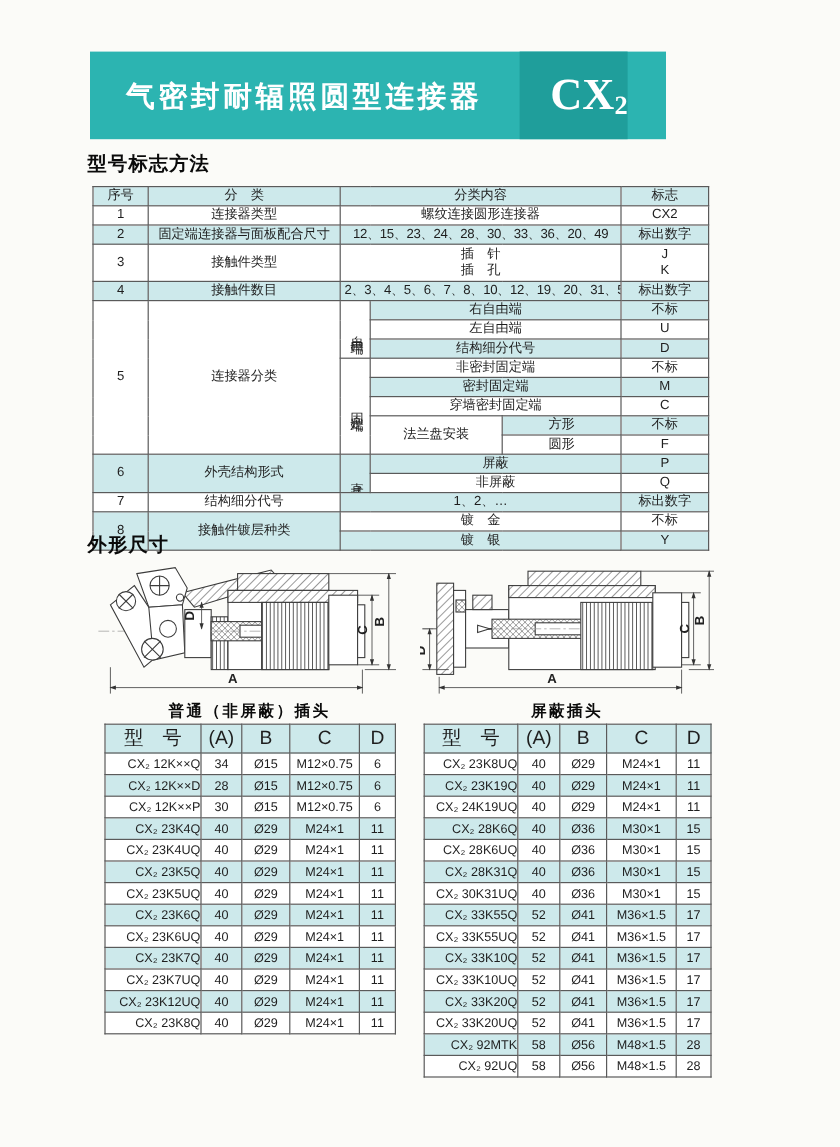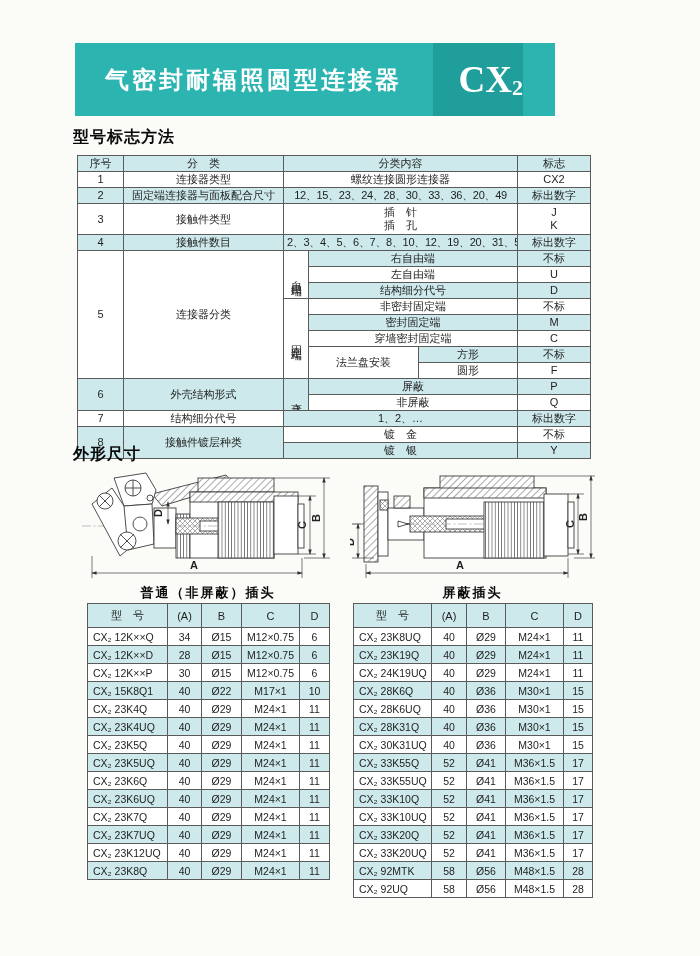--- a/index.html
+++ b/index.html
@@ -22,23 +22,23 @@
   .spec tr.tall td{height:30px;}
   .spec tr.teal > td, .spec td.teal{background:#cde9eb;}
   .tight{font-size:10px;letter-spacing:-0.3px;}
   .vlab{writing-mode:vertical-lr;text-orientation:upright;letter-spacing:2px;font-size:11px;display:inline-block;}
   
   .draw{position:absolute;}
   .draw text{font-family:"Liberation Sans","DejaVu Sans",sans-serif;font-size:11px;font-weight:bold;fill:#222;}
   .cap{position:absolute;text-align:center;font-weight:bold;font-size:13px;letter-spacing:2px;color:#0a0a0a;}
   
   .dim-table{position:absolute;top:603px;border-collapse:collapse;table-layout:fixed;background:#fff;border:1.5px solid #555;}
-  .dim-table th{background:#cde9eb;font-weight:normal;font-size:11px;height:23px;border:1px solid #5a5a5a;padding:0;}
+  .dim-table th{background:#cde9eb;font-weight:normal;font-size:16px;height:23px;border:1px solid #5a5a5a;padding:0;}
   .dim-table td{font-size:10.5px;height:17px;text-align:center;border:1px solid #5a5a5a;padding:0;white-space:nowrap;overflow:hidden;}
-  .dim-table td.model{text-align:left;padding-left:5px;}
+  .dim-table td.model{text-align:right;padding-left:5px;}
   .dim-table tbody tr:nth-child(even) td{background:#cde9eb;}
 </style>
 </head>
 <body>
 
 <div class="page">
 
   <div class="banner" style="background:#2cb4b1">
     <span class="banner-title">气密封耐辐照圆型连接器</span>
     <div class="code-box" style="background:#1f9e9b">
@@ -320,27 +320,20 @@
           <td>6</td>
         </tr>
         <tr>
           <td class="model">CX₂ 12K××P</td>
           <td>30</td>
           <td>Ø15</td>
           <td>M12×0.75</td>
           <td>6</td>
         </tr>
         <tr>
-          <td class="model">CX₂ 15K8Q1</td>
-          <td>40</td>
-          <td>Ø22</td>
-          <td>M17×1</td>
-          <td>10</td>
-        </tr>
-        <tr>
           <td class="model">CX₂ 23K4Q</td>
           <td>40</td>
           <td>Ø29</td>
           <td>M24×1</td>
           <td>11</td>
         </tr>
         <tr>
           <td class="model">CX₂ 23K4UQ</td>
           <td>40</td>
           <td>Ø29</td>

